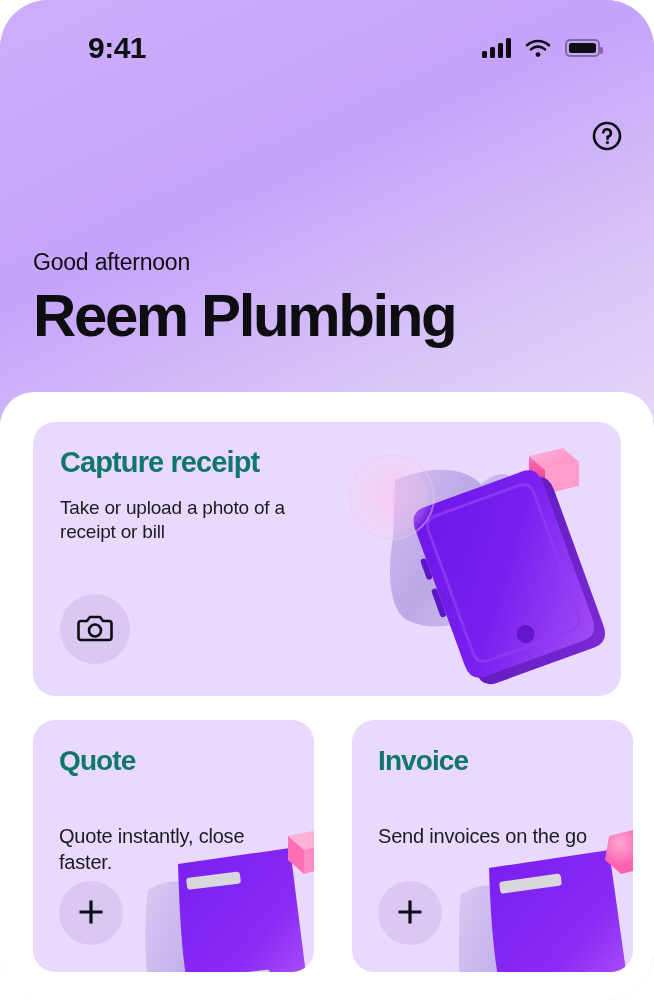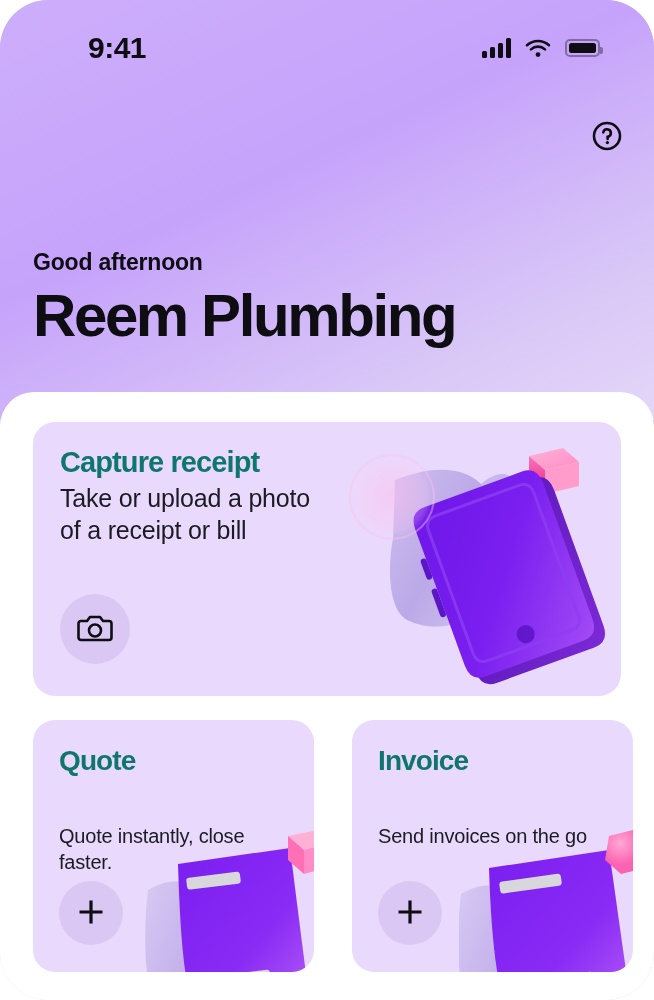--- a/index.html
+++ b/index.html
@@ -47,21 +47,21 @@
   .battery b { display:block; width:100%; height:100%; background:#0d0d12; border-radius:2.5px; }
   
   .help-btn {
     position:absolute; right:22px; top:112px;
     width:50px; height:50px; display:flex; align-items:center; justify-content:center;
     cursor:pointer; background:none; border:none;
   }
   
   .greeting { position:absolute; left:33px; top:249px; }
   .greeting-small {
-    font-size:23px; font-weight:bold; color:#0d0d12; letter-spacing:-0.2px;
+    font-size:23px; font-weight:normal; color:#0d0d12; letter-spacing:-0.2px;
   }
   .greeting-title {
     margin-top:8px;
     font-size:60px; font-weight:bold; color:#0d0d12;
     letter-spacing:-2.4px; line-height:1.05; white-space:nowrap;
   }
   
   .sheet {
     position:absolute; left:0; top:392px; width:654px; height:608px;
     background:#ffffff; border-radius:34px 34px 0 0;
@@ -74,22 +74,22 @@
   .card-big { left:33px; top:30px; width:588px; height:274px; }
   .card-half { top:328px; width:281px; height:252px; }
   .card-quote { left:33px; }
   .card-invoice { left:352px;padding-left:32px; }
   .card-title {
     position:absolute; left:27px; top:24px;
     font-size:29px; font-weight:bold; color:#0f766e; letter-spacing:-0.9px;
   }
   .card-half .card-title { font-size:28px; left:26px; top:25px; }
   .card-sub {
-    position:absolute; left:27px; top:60px; width:275px;
-    font-size:25px; color:#1b1b22; line-height:1.28; letter-spacing:-0.2px;
+    position:absolute; left:27px; top:74px; width:275px;
+    font-size:19px; color:#1b1b22; line-height:1.28; letter-spacing:-0.2px;
   }
   .card-half .card-sub { left:26px; top:68px; width:240px; font-size:20px;margin-top:36px; }
   .round-btn {
     position:absolute; left:27px; bottom:32px;
     width:70px; height:70px; border-radius:50%;
     background:rgba(190,165,225,.34);
     display:flex; align-items:center; justify-content:center; cursor:pointer;
     border:none;
   }
   .card-half .round-btn { left:26px; bottom:27px; width:64px; height:64px; }

